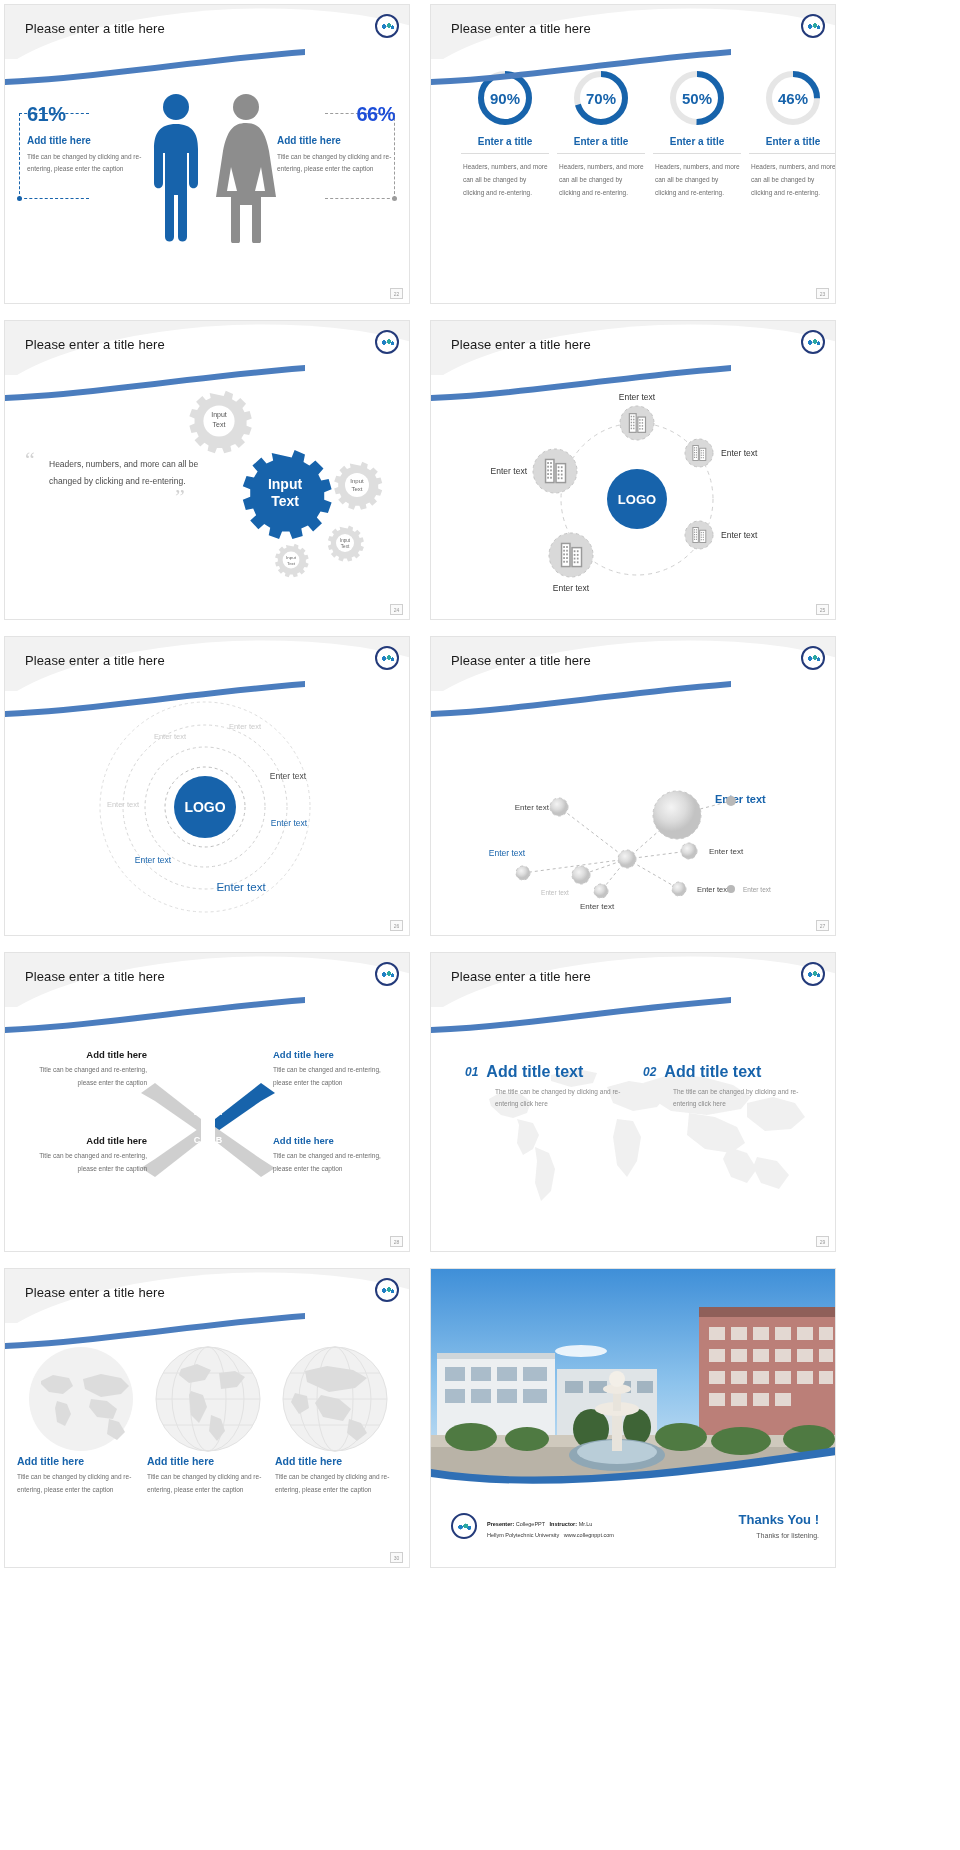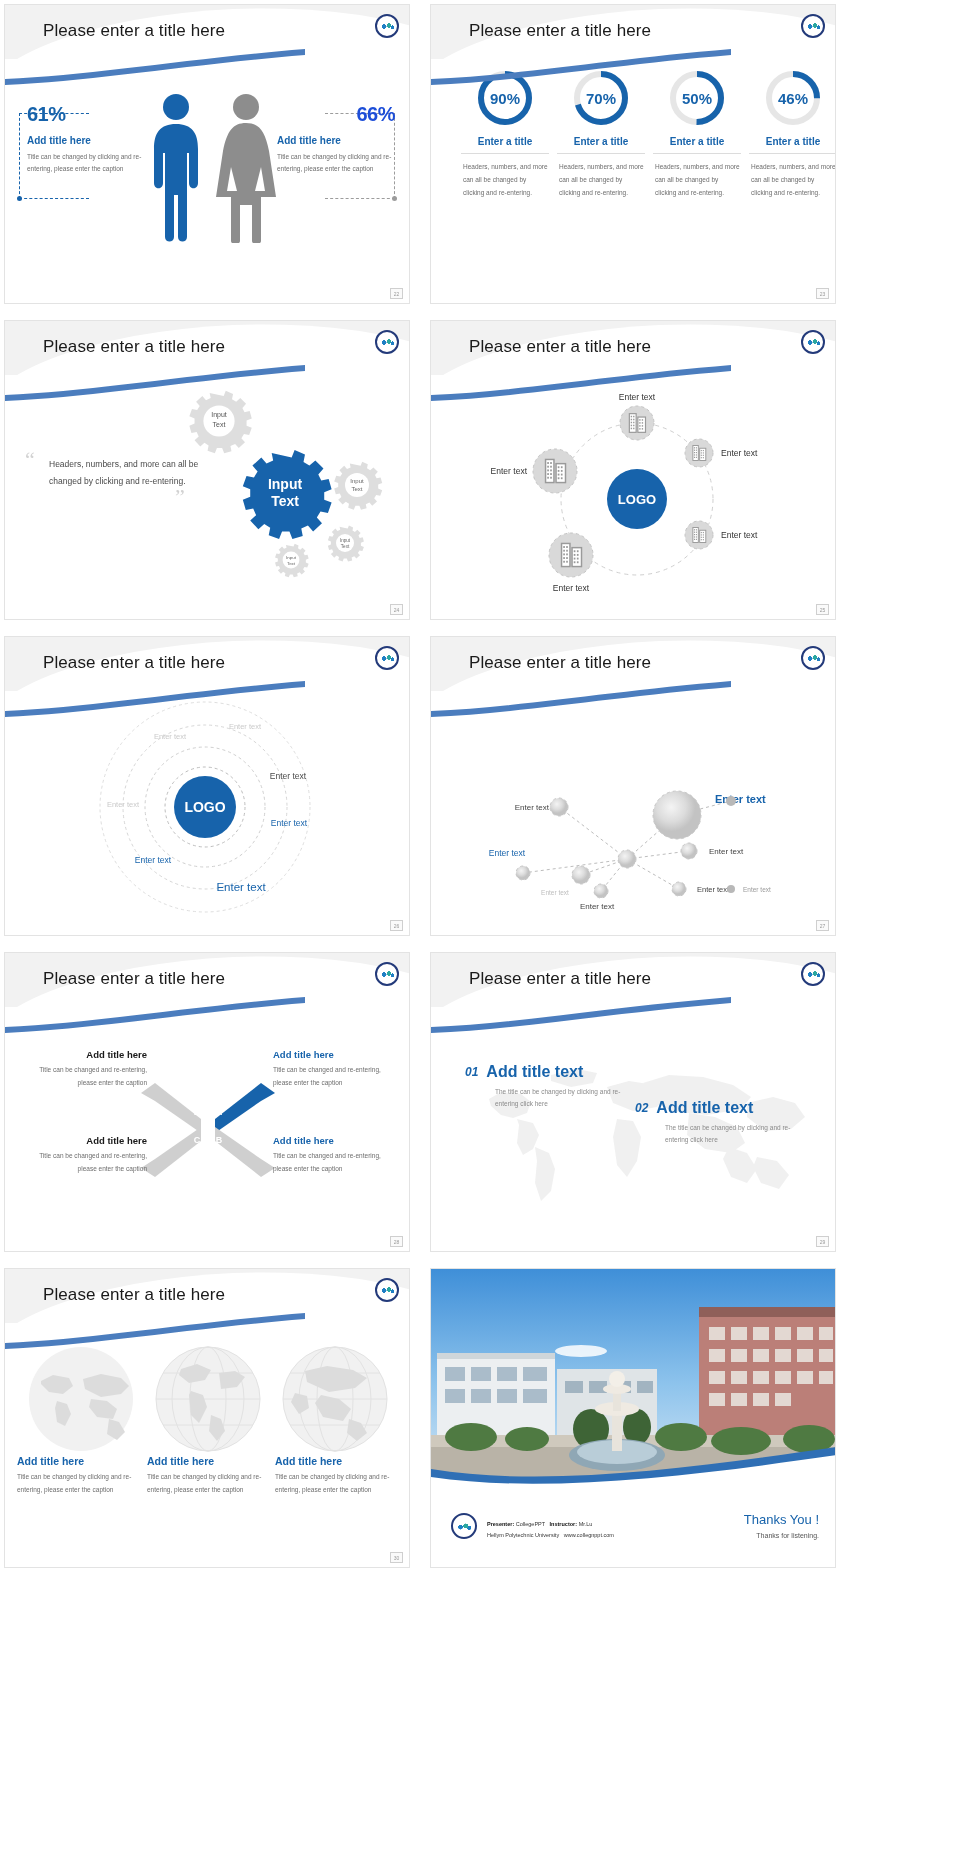--- a/index.html
+++ b/index.html
@@ -31,23 +31,22 @@
     overflow: hidden;
   }
   .hdr::after {
     content:""; position:absolute; left:-30px; bottom:-40px;
     width:520px; height:90px; background:#ffffff;
     border-radius: 50% / 100% 100% 0 0;
     transform: rotate(-2.4deg);
   }
   .hdr-title {
     position:absolute; left:20px; top:16px;
-    font-size:17px; color:#1a1a1a; font-weight:400; z-index:3;
+    font-size:13px; color:#1a1a1a; font-weight:400; z-index:3;
     letter-spacing:.1px;
-    margin-left:18px;
   }
   .logo {
     position:absolute; right:10px; top:9px; width:24px; height:24px;
     border-radius:50%; background:#ffffff;
     border:2px solid #233a7a; z-index:4;
     display:flex; align-items:center; justify-content:center;
   }
   .logo i {
     display:block; width:13px; height:10px;
     background:
@@ -118,21 +117,21 @@
   .n-h { font-size:16px; font-weight:bold; color:#1763ab; }
   .n-p { font-size:6.5px; color:#8a8a8a; line-height:1.9; margin-top:5px; }
 
   
   .g-h { font-size:10.5px; font-weight:bold; color:#1763ab; }
   .g-p { font-size:6.5px; color:#6d6d6d; line-height:1.95; margin-top:4px; }
 
   
   .photo { position:absolute; left:0; top:0; width:100%; height:208px; overflow:hidden; }
   .thanks { position:absolute; right:16px; bottom:28px; text-align:right; }
-  .thanks-t { font-size:13px; font-weight:normal; color:#1763ab; }
+  .thanks-t { font-size:13px; font-weight:bold; color:#1763ab; }
   .thanks-s { font-size:7px; color:#555; margin-top:5px; }
   .pres { position:absolute; left:56px; bottom:26px; font-size:5.5px; color:#333; line-height:2.0;}
   .pres b { color:#111; }
   .closelogo {
     position:absolute; left:20px; bottom:28px; width:26px; height:26px;
     border-radius:50%; background:#fff; border:2px solid #233a7a;
     display:flex; align-items:center; justify-content:center;
   }
   .closelogo i{display:block;width:14px;height:11px;font-style:normal;
     background:
@@ -563,21 +562,21 @@
     </svg>
 
     <div style="position:absolute; left:34px; top:110px; width:160px;">
       <div style="display:flex; align-items:center; gap:8px;">
         <span class="num">01</span>
         <span class="n-h">Add title text</span>
       </div>
       <div class="n-p" style="margin-left:30px;">The title can be changed by clicking and re-entering click here</div>
     </div>
 
-    <div style="position:absolute; left:204px; top:110px; width:160px;margin-top:36px;">
+    <div style="position:absolute; left:212px; top:110px; width:160px;">
       <div style="display:flex; align-items:center; gap:8px;">
         <span class="num">02</span>
         <span class="n-h">Add title text</span>
       </div>
       <div class="n-p" style="margin-left:30px;">The title can be changed by clicking and re-entering click here</div>
     </div>
     <div class="pgnum">29</div>
   </div>
 
   <div class="slide">

